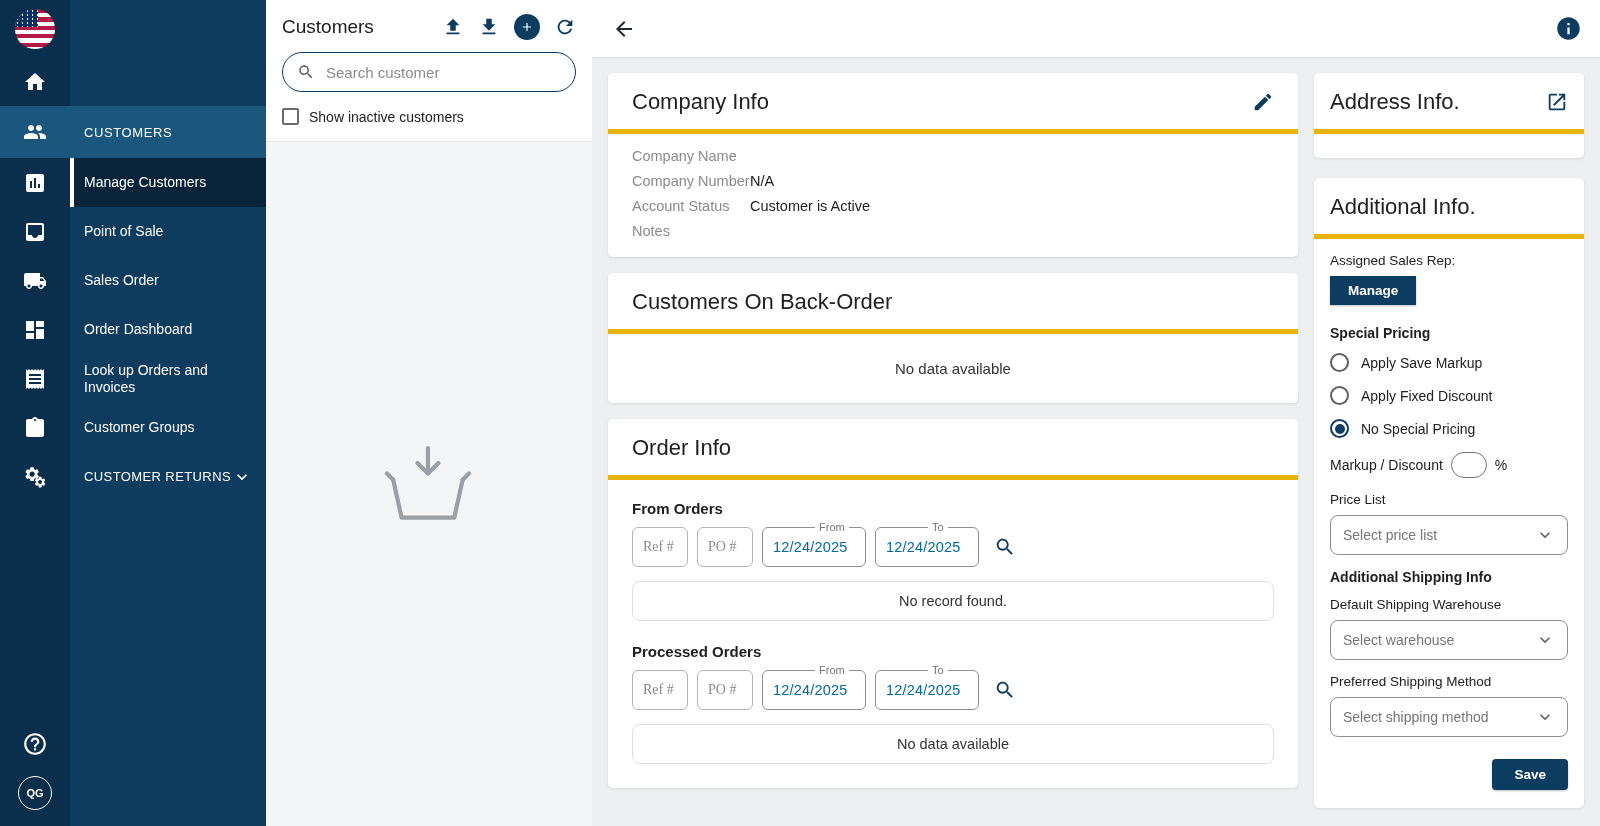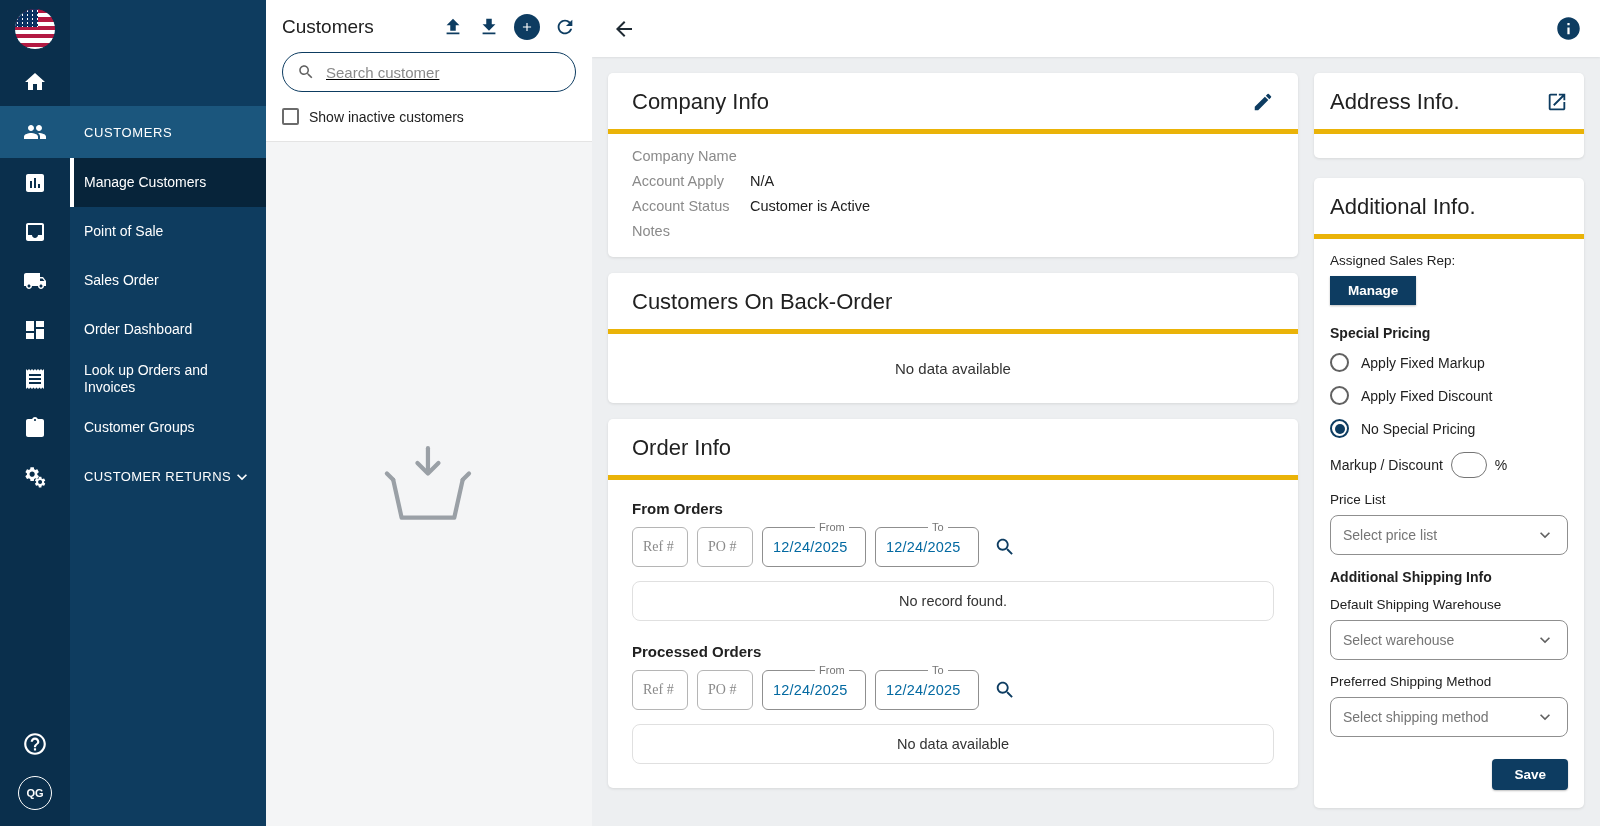--- a/index.html
+++ b/index.html
@@ -39,21 +39,21 @@
   .panel-header { display:flex; align-items:center; padding:14px 16px 10px; }
   .panel-title { font-size:19px; font-weight:400; color:#212121; margin:0; flex:1; }
   .panel-actions { display:flex; align-items:center; gap:14px; }
   .icon-btn { background:none; border:none; padding:0; cursor:pointer; display:flex; }
   .icon-btn svg { width:22px; height:22px; fill:#0d3c61; }
   .add-btn { width:26px; height:26px; border-radius:50%; background:#0d3c61; border:none; cursor:pointer;
              display:flex; align-items:center; justify-content:center; }
   .add-btn svg { width:18px; height:18px; fill:#fff; }
   .search-row { padding:2px 16px 12px; }
   .search-pill { height:40px; border:1.5px solid #0d3c61; border-radius:22px; display:flex; align-items:center;
-                 padding:12px 14px; gap:9px; background:#fff;text-decoration:underline; }
+                 padding:12px 14px; gap:9px; background:#fff; }
   .search-pill svg { width:18px; height:18px; fill:#616161; flex-shrink:0; }
   .search-pill input { border:none; outline:none; flex:1; font-size:15px; font-family:inherit; color:#212121; background:transparent; min-width:0; }
   .search-pill input::placeholder { color:#8a8a8a; }
   .checkbox-row { display:flex; align-items:center; gap:10px; padding:4px 16px 16px; font-size:14px; color:#212121;
                   cursor:pointer; border-bottom:1px solid #e4e4e4; }
   .checkbox { width:17px; height:17px; border:2px solid #6b6b6b; border-radius:2px; flex-shrink:0; }
   .list-empty { flex:1; background:#f4f5f6; display:flex; align-items:center; justify-content:center; }
   .list-empty svg { stroke:#9aa0a6; }
 
   
@@ -294,21 +294,21 @@
                   <path d="M3 17.25V21h3.75L17.81 9.94l-3.75-3.75L3 17.25zM20.71 7.04c.39-.39.39-1.02 0-1.41l-2.34-2.34a.9959.9959 0 0 0-1.41 0l-1.83 1.83 3.75 3.75 1.83-1.83z"></path>
                 </svg>
             </button>
           </div>
           <div class="company-body">
             <div class="field-row">
               <span class="field-label">Company Name</span>
               <span class="field-value"></span>
             </div>
             <div class="field-row">
-              <span class="field-label">Account Apply</span>
+              <span class="field-label">Company Number</span>
               <span class="field-value">N/A</span>
             </div>
             <div class="field-row">
               <span class="field-label">Account Status</span>
               <span class="field-value">Customer is Active</span>
             </div>
             <div class="field-row">
               <span class="field-label">Notes</span>
               <span class="field-value"></span>
             </div>
@@ -392,21 +392,21 @@
           </div>
           <div class="addl-body">
 
             <div class="small-label">Assigned Sales Rep:</div>
             <button class="manage-btn">Manage</button>
 
             <div class="bold-label">Special Pricing</div>
 
             <div class="radio-row">
               <span class="radio"></span>
-              <span>Apply Fixed Markup</span>
+              <span>Apply Save Markup</span>
             </div>
             <div class="radio-row">
               <span class="radio"></span>
               <span>Apply Fixed Discount</span>
             </div>
             <div class="radio-row">
               <span class="radio checked"></span>
               <span>No Special Pricing</span>
             </div>
 

